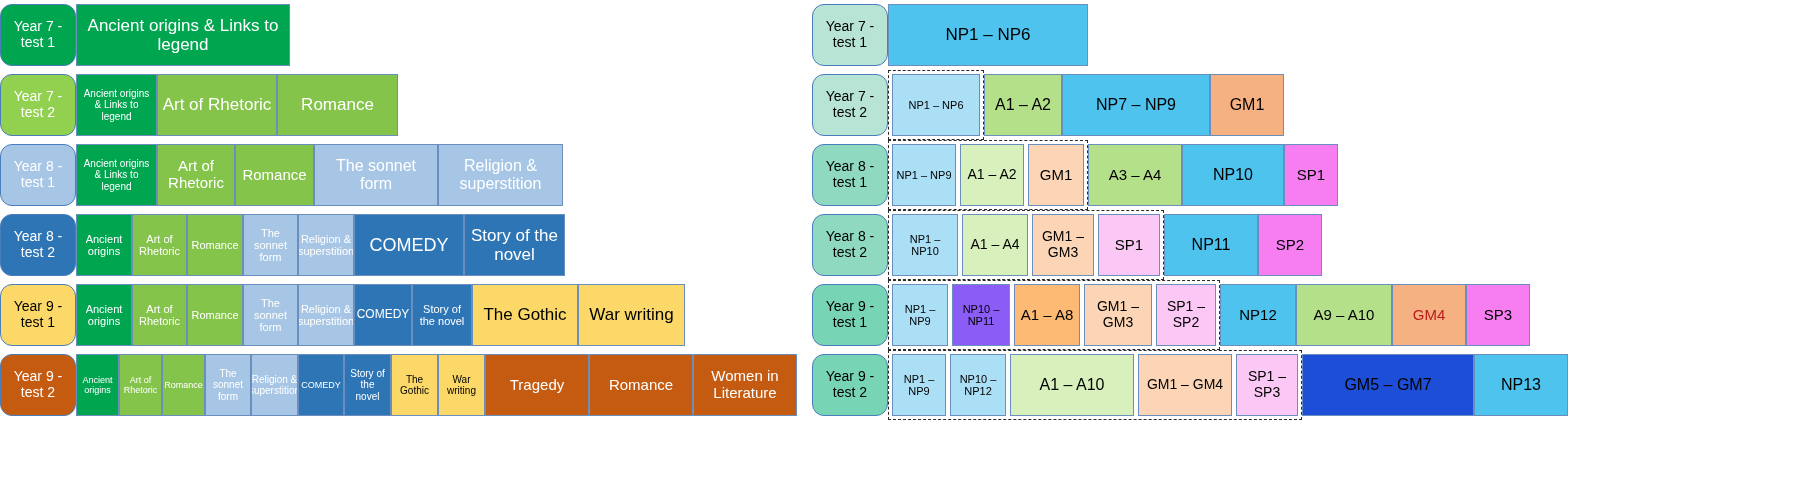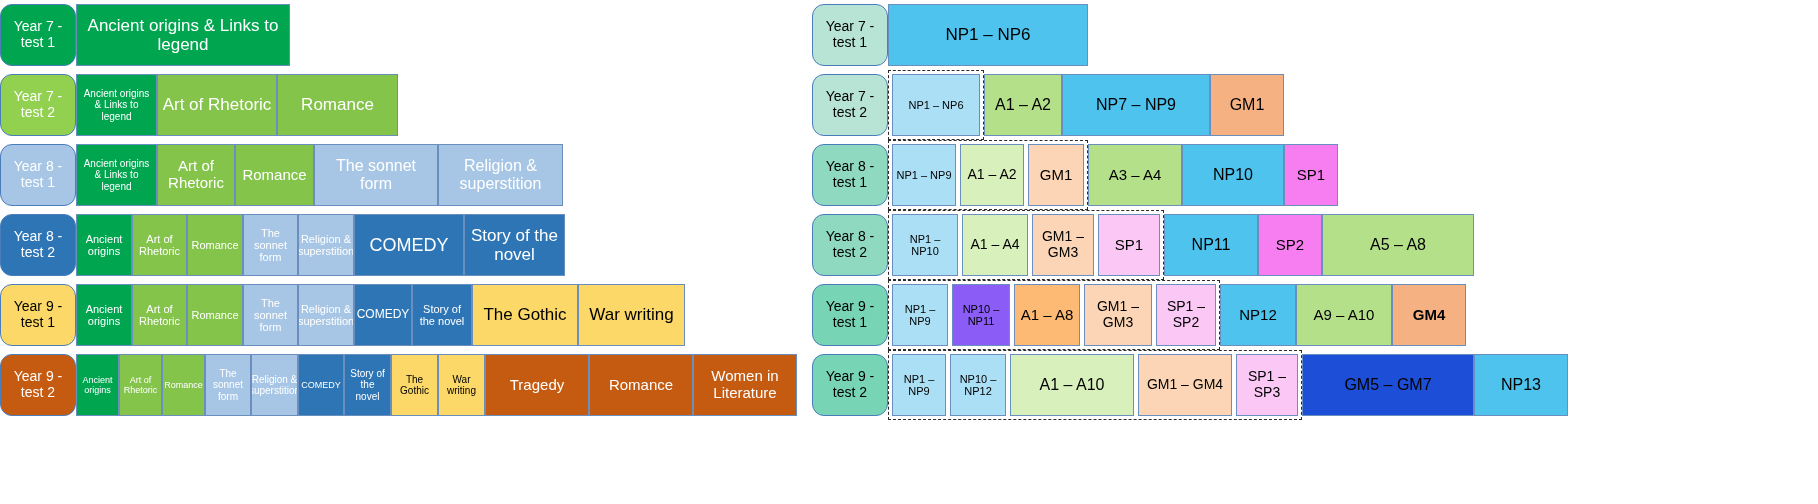--- a/index.html
+++ b/index.html
@@ -159,35 +159,35 @@
         <div class="yearpill" style="background: rgb(143, 217, 192); color: rgb(0, 0, 0); white-space: pre-line;">Year 8 -
 test 2</div>
         <div class="dgroup">
           <div class="box t11" style="width: 66px; flex: 0 0 66px; background: rgb(170, 223, 245); color: rgb(0, 0, 0);">NP1 – NP10</div>
           <div class="box t14" style="width: 66px; flex: 0 0 66px; background: rgb(216, 240, 188); color: rgb(0, 0, 0);">A1 – A4</div>
           <div class="box t14" style="width: 62px; flex: 0 0 62px; background: rgb(251, 213, 181); color: rgb(0, 0, 0);">GM1 – GM3</div>
           <div class="box t15" style="width: 62px; flex: 0 0 62px; background: rgb(251, 200, 245); color: rgb(0, 0, 0);">SP1</div>
         </div>
         <div class="box t16" style="width: 94px; flex: 0 0 94px; background: rgb(78, 195, 238); color: rgb(0, 0, 0);">NP11</div>
         <div class="box t15" style="width: 64px; flex: 0 0 64px; background: rgb(247, 126, 240); color: rgb(0, 0, 0);">SP2</div>
-        <div class="box t16" style="width: 152px; flex: 0 0 152px; background: rgb(181, 224, 138); color: rgb(0, 0, 0);">A5 – A8</div>
       </div>
       <div class="row">
         <div class="yearpill" style="background: rgb(119, 212, 180); color: rgb(0, 0, 0); white-space: pre-line;">Year 9 -
 test 1</div>
         <div class="dgroup">
           <div class="box t11" style="width: 56px; flex: 0 0 56px; background: rgb(170, 223, 245); color: rgb(0, 0, 0);">NP1 – NP9</div>
           <div class="box t11" style="width: 58px; flex: 0 0 58px; background: #8b5cf6; color: rgb(0, 0, 0);">NP10 – NP11</div>
           <div class="box t15" style="width: 66px; flex: 0 0 66px; background: #fdba74; color: rgb(0, 0, 0);">A1 – A8</div>
           <div class="box t14" style="width: 68px; flex: 0 0 68px; background: rgb(251, 213, 181); color: rgb(0, 0, 0);">GM1 – GM3</div>
           <div class="box t14" style="width: 60px; flex: 0 0 60px; background: rgb(251, 200, 245); color: rgb(0, 0, 0);">SP1 – SP2</div>
         </div>
         <div class="box t15" style="width: 76px; flex: 0 0 76px; background: rgb(78, 195, 238); color: rgb(0, 0, 0);">NP12</div>
         <div class="box t15" style="width: 96px; flex: 0 0 96px; background: rgb(181, 224, 138); color: rgb(0, 0, 0);">A9 – A10</div>
-        <div class="box t15" style="width: 74px; flex: 0 0 74px; background: rgb(246, 177, 131); color: #000000; font-weight: bold;">GM4</div>
+        <div class="box t15" style="width: 74px; flex: 0 0 74px; background: rgb(246, 177, 131); color: #b91c1c;">GM4</div>
+        <div class="box t15" style="width: 64px; flex: 0 0 64px; background: rgb(247, 126, 240); color: rgb(0, 0, 0);">SP3</div>
       </div>
       <div class="row">
         <div class="yearpill" style="background: rgb(119, 212, 180); color: rgb(0, 0, 0); white-space: pre-line;">Year 9 -
 test 2</div>
         <div class="dgroup">
           <div class="box t11" style="width: 54px; flex: 0 0 54px; background: rgb(170, 223, 245); color: rgb(0, 0, 0);">NP1 – NP9</div>
           <div class="box t11" style="width: 56px; flex: 0 0 56px; background: rgb(170, 223, 245); color: rgb(0, 0, 0);">NP10 – NP12</div>
           <div class="box t16" style="width: 124px; flex: 0 0 124px; background: rgb(216, 240, 188); color: rgb(0, 0, 0);">A1 – A10</div>
           <div class="box t14" style="width: 94px; flex: 0 0 94px; background: rgb(251, 213, 181); color: rgb(0, 0, 0);">GM1 – GM4</div>
           <div class="box t14" style="width: 62px; flex: 0 0 62px; background: rgb(251, 200, 245); color: rgb(0, 0, 0);">SP1 – SP3</div>

